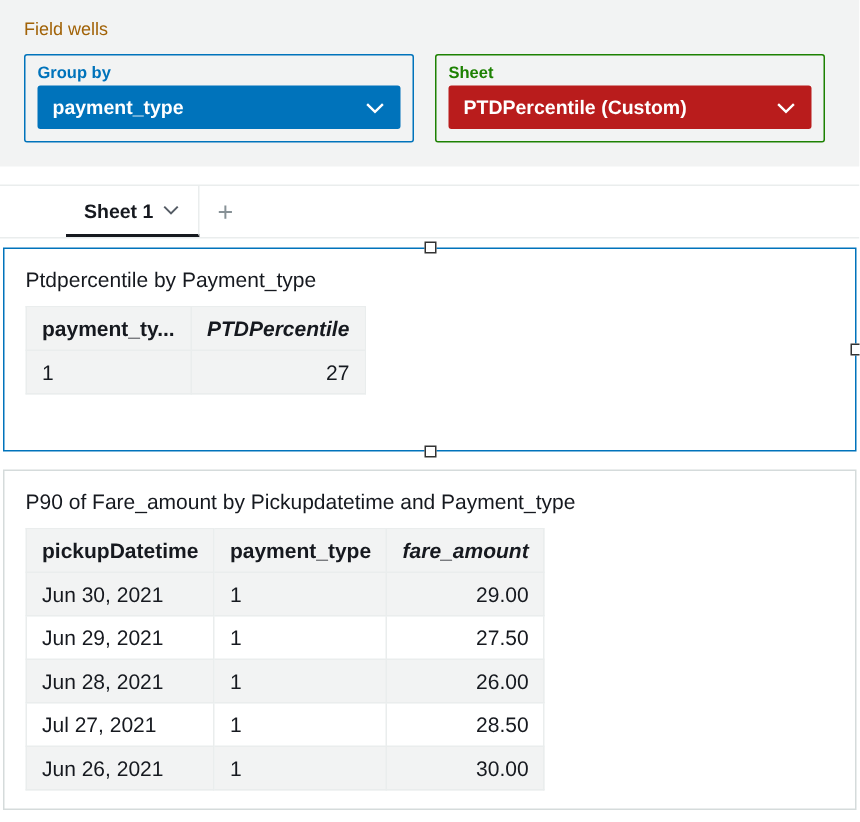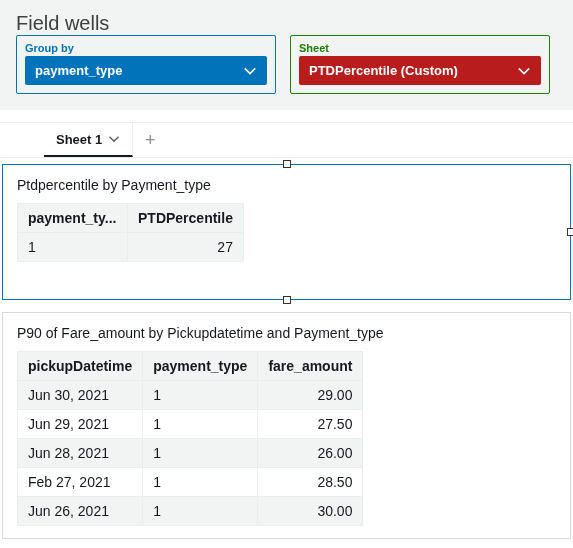--- a/index.html
+++ b/index.html
@@ -1,19 +1,19 @@
 <!DOCTYPE html>
 <html><head>
 <meta charset="utf-8">
 <style>
   * { box-sizing: border-box; margin: 0; padding: 0; }
   body { font-family: "Amazon Ember", "Helvetica Neue", Arial, sans-serif; font-size: 13px; color: #16191f; background: #fff; width: 573px; }
   
   .field-wells { background: #f2f3f3; padding: 12px 16px 16px; }
-  .fw-title { color: #404040; font-size: 20px; }
+  .fw-title { color: #a16207; font-size: 12px; margin-bottom: 10px; }
   .wells-row { display: flex; gap: 14px; }
   
   .well { border: 1px solid; border-radius: 2px; padding: 6px 8px 8px; width: 260px; }
   .well-groupby { border-color: #0073bb; }
   .well-value { border-color: #1d8102; }
   .well-label { font-size: 11px; font-weight: bold; margin-bottom: 2px; }
   .well-groupby .well-label { color: #0073bb; }
   .well-value .well-label { color: #1d8102; }
   
   .pill { display: flex; align-items: center; justify-content: space-between; padding: 7px 10px; color: #fff; font-size: 13px; font-weight: bold; border-radius: 2px; cursor: pointer; }
@@ -33,21 +33,21 @@
   .visual-inner { padding: 12px 14px; }
   .visual-title { font-size: 14px; margin-bottom: 10px; }
   
   .handle { position: absolute; width: 8px; height: 8px; background: #fff; border: 1px solid #333; }
   .handle.tc { top: -5px; left: 50%; transform: translateX(-50%); }
   .handle.bc { bottom: -5px; left: 50%; transform: translateX(-50%); }
   .handle.rc { right: -5px; top: 50%; transform: translateY(-50%); }
   
   table.data { border-collapse: collapse; font-size: 14px; }
   table.data th { text-align: left; font-weight: bold; padding: 6px 10px; background: #f2f3f3; border: 1px solid #eaeded; }
-  table.data th.num { text-align: right; }
+  table.data th.num { text-align: right; font-style: italic; }
   table.data td { padding: 6px 10px; border: 1px solid #eaeded; }
   table.data td.num { text-align: right; }
   table.data tbody tr:nth-child(odd) td { background: #f2f3f3; }
   table.data tbody tr:nth-child(even) td { background: #fff; }
   
   .vis1 table.data th:nth-child(1), .vis1 table.data td:nth-child(1) { width: 110px; }
   .vis1 table.data th:nth-child(2), .vis1 table.data td:nth-child(2) { width: 100px; }
   
   .vis2 table.data th:nth-child(1), .vis2 table.data td:nth-child(1) { width: 115px; }
   .vis2 table.data th:nth-child(2), .vis2 table.data td:nth-child(2) { width: 110px; }
@@ -138,21 +138,21 @@
               <td>Jun 29, 2021</td>
               <td>1</td>
               <td class="num">27.50</td>
             </tr>
             <tr>
               <td>Jun 28, 2021</td>
               <td>1</td>
               <td class="num">26.00</td>
             </tr>
             <tr>
-              <td>Feb 27, 2021</td>
+              <td>Jul 27, 2021</td>
               <td>1</td>
               <td class="num">28.50</td>
             </tr>
             <tr>
               <td>Jun 26, 2021</td>
               <td>1</td>
               <td class="num">30.00</td>
             </tr>
           </tbody>
       </table>

